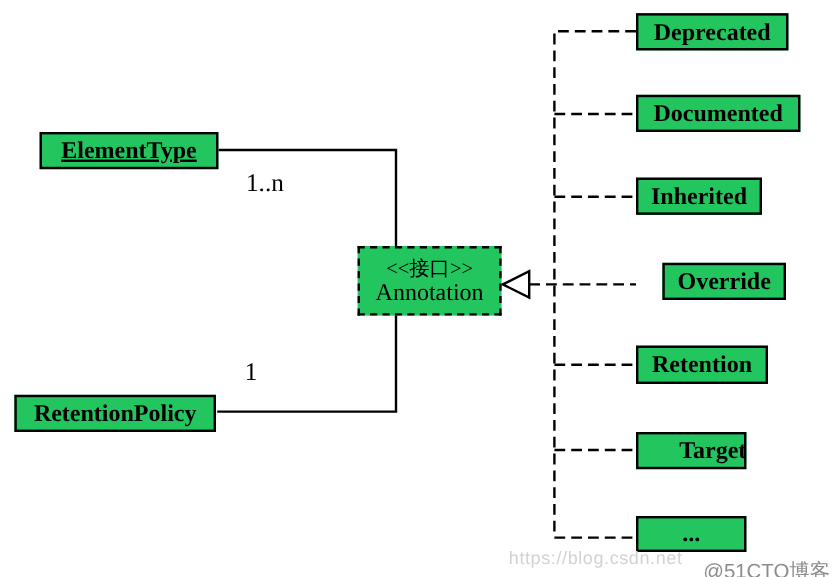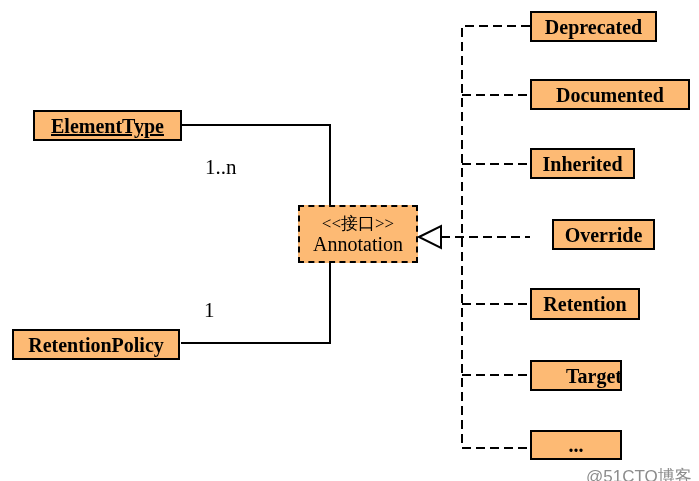--- a/index.html
+++ b/index.html
@@ -20,21 +20,21 @@
     left: 0;
     top: 0;
     width: 699px;
     height: 481px;
     z-index: 1;
   }
   .uml-box {
     position: absolute;
     box-sizing: border-box;
     border: 2px solid #000000;
-    background: #fdba74;
+    background: #22c55e;
     display: flex;
     align-items: center;
     justify-content: center;
     font-weight: bold;
     font-size: 20px;
     color: #000000;
     white-space: nowrap;
     z-index: 2;
     line-height: 1;
   }
@@ -51,35 +51,35 @@
   #box-annotation .stereotype {
     font-weight: normal;
     font-size: 17px;
   }
   #box-annotation .iface-name {
     font-weight: normal;
     font-size: 20px;
   }
 
   #box-deprecated { left: 530px; top: 11px;  width: 127px; height: 31px; }
-  #box-documented { left: 530px; top: 79px;  width: 160px; height: 31px; }
+  #box-documented { left: 530px; top: 79px;  width: 137px; height: 31px; }
   #box-inherited  { left: 530px; top: 148px; width: 105px; height: 31px; }
   #box-override   { left: 552px; top: 219px; width: 103px; height: 31px; }
   #box-retention  { left: 530px; top: 288px; width: 110px; height: 32px; }
   #box-target     { left: 530px; top: 360px; width: 92px;  height: 31px; padding-left: 36px; }
   #box-ellipsis   { left: 530px; top: 430px; width: 92px;  height: 30px; }
 
   .mult-label {
     position: absolute;
     font-size: 21px;
     color: #000000;
     z-index: 2;
     line-height: 1;
   }
-  #label-1n { left: 205px; top: 157px; }
+  #label-1n { left: 205px; top: 142px; }
   #label-1  { left: 204px; top: 300px; }
 
   .watermark {
     position: absolute;
     z-index: 3;
     font-family: "Liberation Sans", "DejaVu Sans", sans-serif;
     white-space: nowrap;
     line-height: 1;
     pointer-events: none;
   }
@@ -133,15 +133,16 @@
   <div class="uml-box" id="box-documented">Documented</div>
   <div class="uml-box" id="box-inherited">Inherited</div>
   <div class="uml-box" id="box-override">Override</div>
   <div class="uml-box" id="box-retention">Retention</div>
   <div class="uml-box" id="box-target">Target</div>
   <div class="uml-box" id="box-ellipsis">...</div>
 
   <div class="mult-label" id="label-1n">1..n</div>
   <div class="mult-label" id="label-1">1</div>
 
+  <div class="watermark" id="wm-url">https://blog.csdn.net</div>
   <div class="watermark" id="wm-handle">@51CTO博客</div>
 
 </div>
 
 </body></html>

